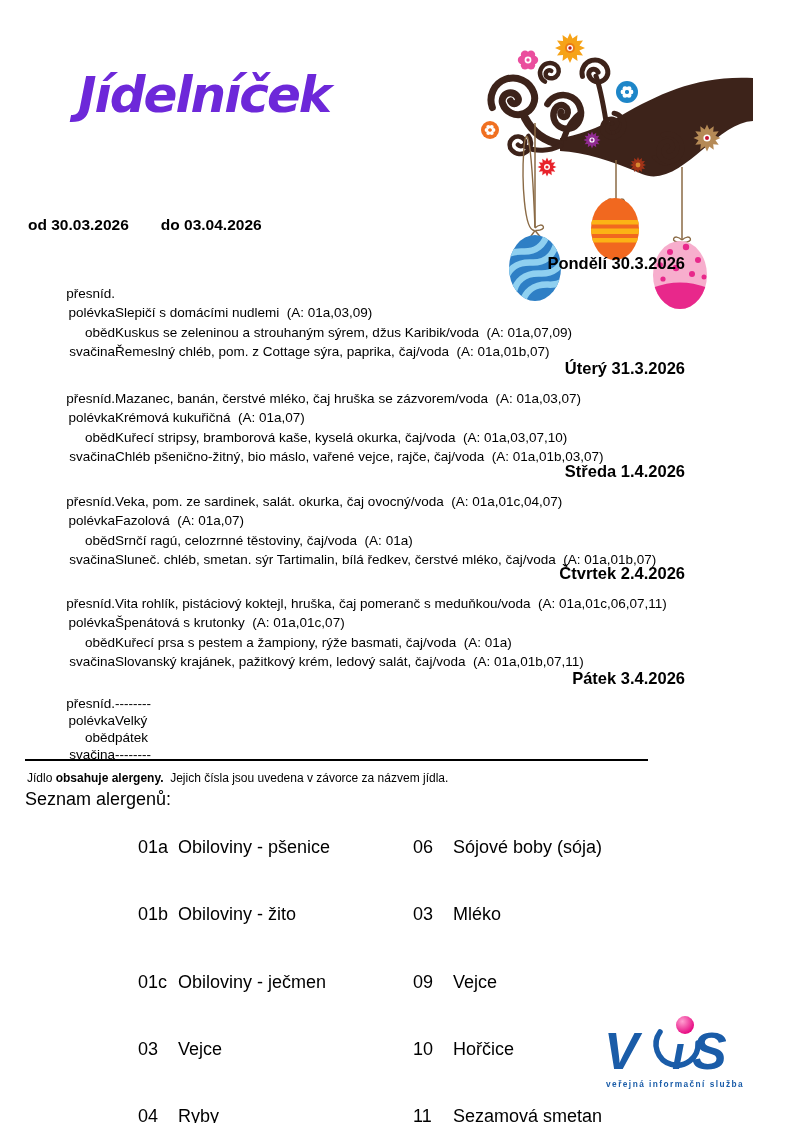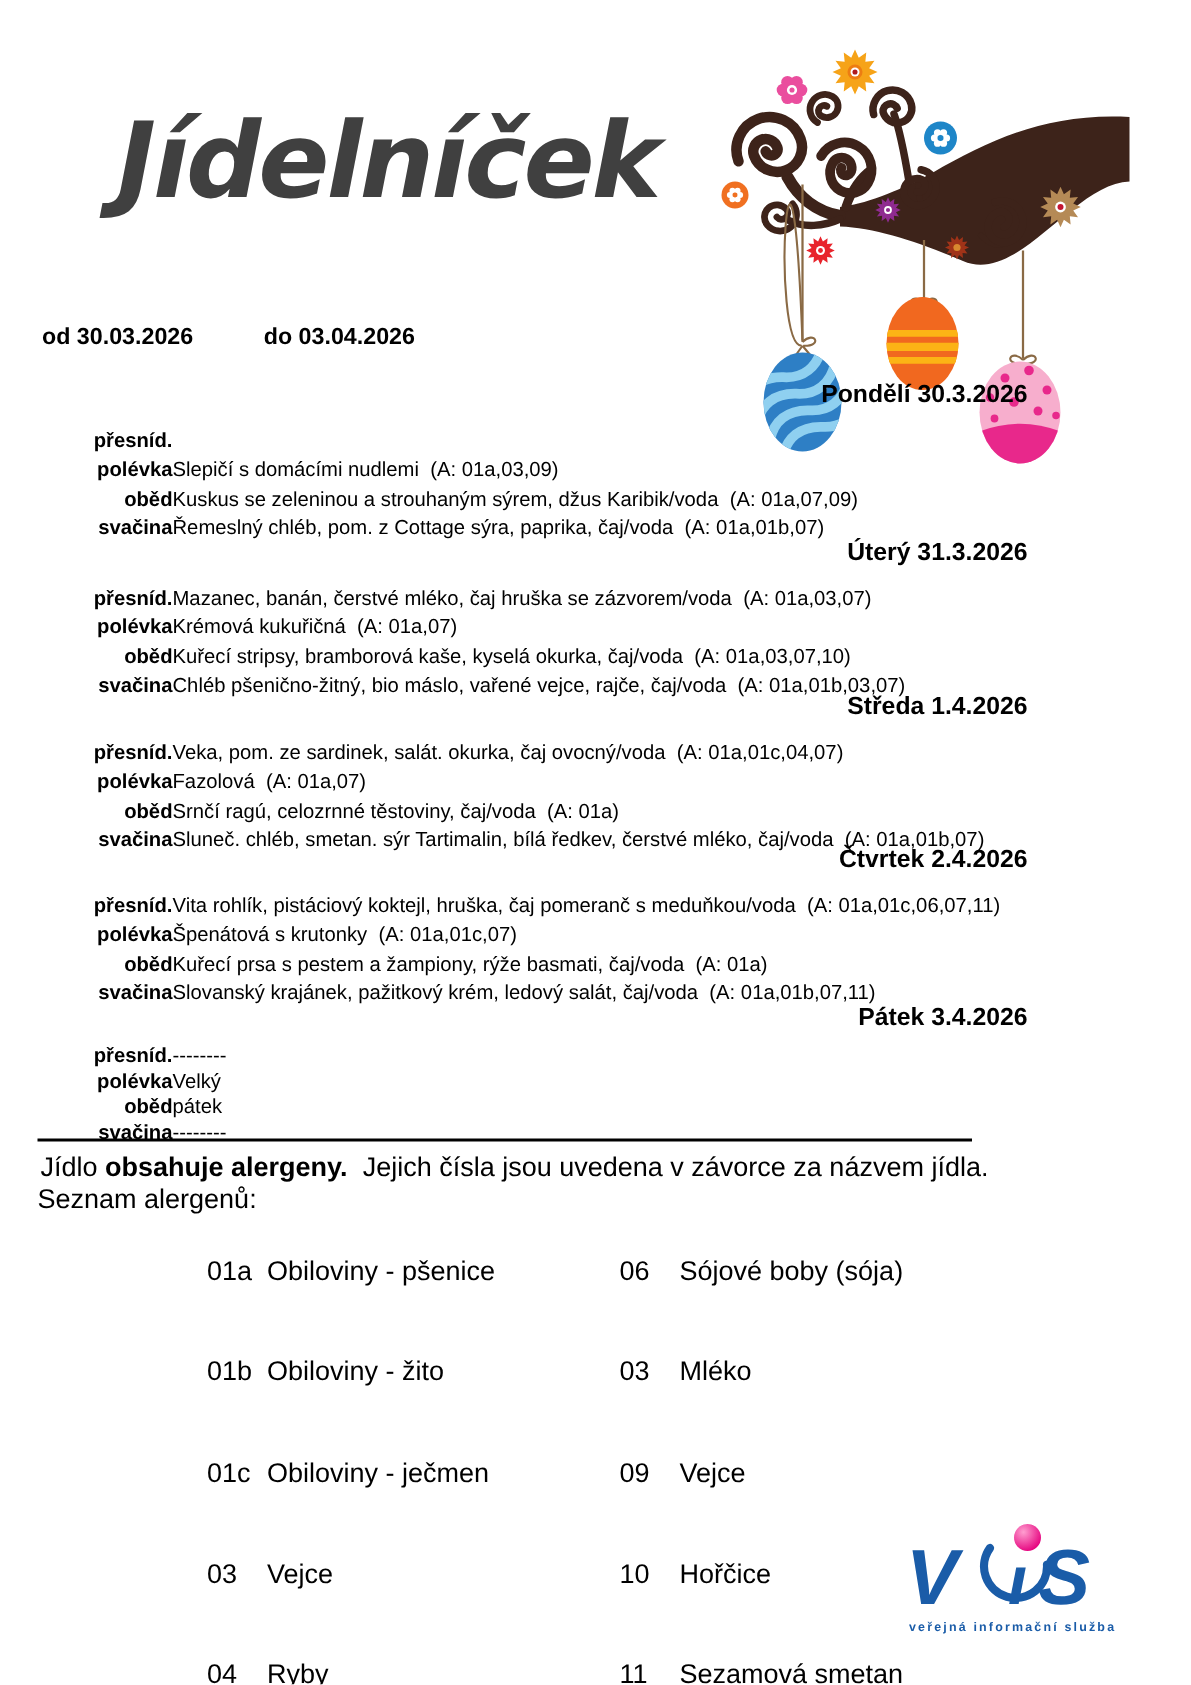--- a/index.html
+++ b/index.html
@@ -4,40 +4,40 @@
 <style>
   html,body{margin:0;padding:0;background:#fff;}
   .page{
     position:relative;width:794px;height:1123px;background:#fff;overflow:hidden;
     font-family:"Liberation Sans",sans-serif;color:#000;
   }
   
   .title{
     position:absolute;left:78px;top:66px;margin:0;z-index:1;
     font-family:"DejaVu Sans",sans-serif;font-weight:bold;font-style:italic;
-    font-size:70px;letter-spacing:-2px;color:#404040;
+    font-size:50px;letter-spacing:-2px;color:#6d28d9;
   }
   .decoration{position:absolute;left:464px;top:25px;z-index:0;}
   
   .date-range{
     position:absolute;left:28px;top:215px;z-index:1;
-    display:flex;gap:47px;font-weight:bold;font-size:15.5px;line-height:19px;
+    display:flex;gap:32px;font-weight:bold;font-size:15.5px;line-height:19px;
   }
   
   .day{position:absolute;left:25px;width:660px;z-index:1;text-align:right;}
   .day-heading{margin:0;font-size:16.5px;font-weight:bold;line-height:20px;}
   .meals{margin-top:11px;}
   .meal-row{display:flex;font-size:13.5px;line-height:19.3px;}
-  .meal-label{flex:none;width:90px;font-weight:bold;}
+  .meal-label{flex:none;width:90px;font-weight:normal;}
   .meal-text{white-space:pre-wrap;}
   .day--compact .meals{margin-top:7px;}
   .day--compact .meal-row{line-height:17px;}
   
   .rule{position:absolute;left:25px;top:759px;width:623px;border-top:2px solid #000;z-index:1;}
-  .note{position:absolute;left:27px;top:769px;margin:0;font-size:18px;line-height:19px;z-index:1;white-space:pre-wrap;}
+  .note{position:absolute;left:27px;top:769px;margin:0;font-size:12px;line-height:19px;z-index:1;white-space:pre-wrap;}
   .allergens{position:absolute;left:25px;top:790px;width:640px;z-index:1;font-size:18px;}
   .alg-label{position:absolute;left:0;top:0;line-height:19.3px;}
   .alg-row{display:flex;line-height:19.3px;margin-top:48px;}
   .alg-code1{flex:none;margin-left:113px;width:40px;}
   .alg-name1{flex:none;width:235px;}
   .alg-code2{flex:none;width:40px;}
   .alg-name2{flex:1;}
   
   .vis-logo{position:absolute;left:598px;top:1012px;z-index:1;}
 </style>

